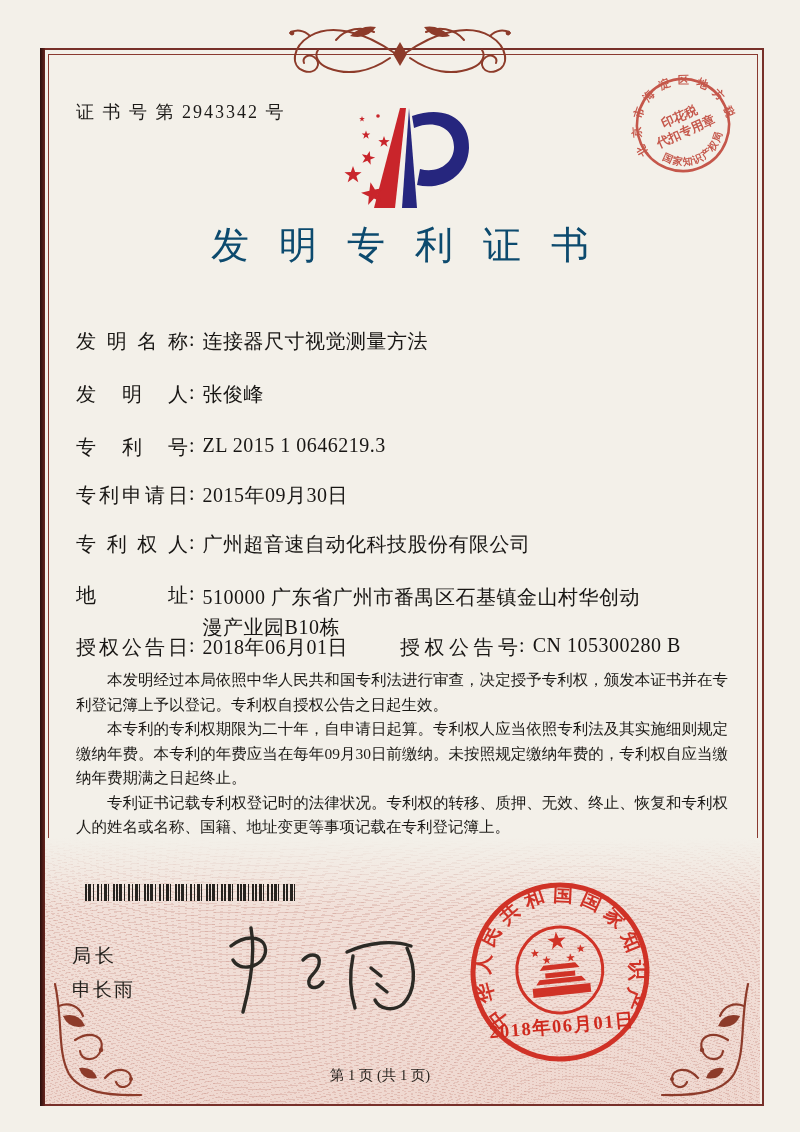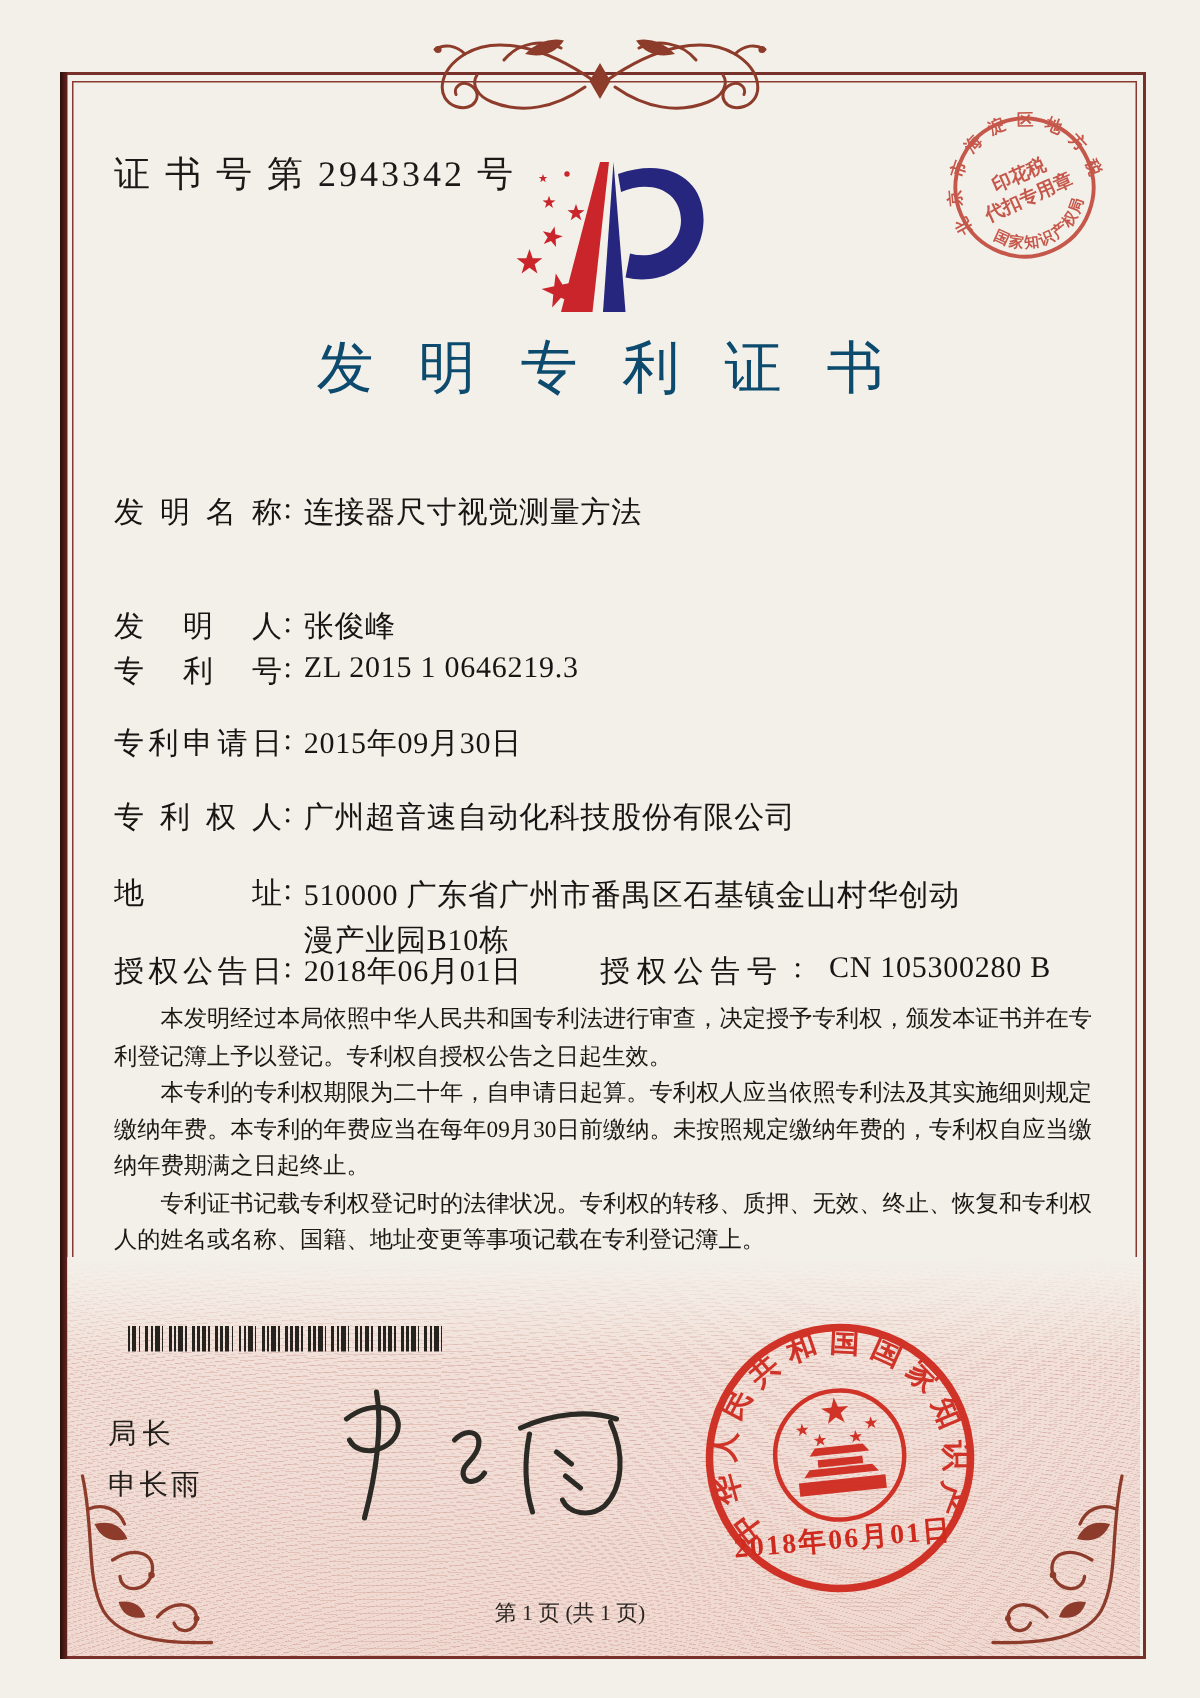--- a/index.html
+++ b/index.html
@@ -18,31 +18,31 @@
   
   .pink-band{position:absolute;left:45px;right:40px;top:838px;height:266px;
     background:
       repeating-radial-gradient(900px 300px at 30% 135%, rgba(188,118,106,.26) 0 1px, rgba(0,0,0,0) 1px 7px),
       repeating-radial-gradient(1100px 380px at 75% 150%, rgba(188,118,106,.22) 0 1px, rgba(0,0,0,0) 1px 8px),
       linear-gradient(180deg,#f2e2db,#efd8d0);
   }
   .pink-fade{position:absolute;left:0;right:0;top:0;height:70px;
     background:linear-gradient(180deg,#f3f0e9 0%,rgba(243,240,233,0) 100%);}
   
-  .cert-no{position:absolute;left:76px;top:100px;font-size:24px;letter-spacing:2px;color:#1c1a18;}
+  .cert-no{position:absolute;left:76px;top:100px;font-size:18px;letter-spacing:2px;color:#1c1a18;}
   .logo{position:absolute;left:316px;top:104px;}
   .doc-title{position:absolute;left:0;width:800px;top:220px;text-align:center;
     font-size:38px;font-weight:normal;letter-spacing:30px;padding-left:30px;box-sizing:border-box;color:#0c4a6e;}
   
   .row{position:absolute;left:76px;font-size:20px;color:#181614;display:flex;align-items:flex-start;}
   .flabel{display:inline-block;width:112px;text-align:justify;text-align-last:justify;font-weight:500;}
   .colon{margin:0 8px 0 1px;}
   .fvalue{letter-spacing:.5px;}
   .fvalue.addr{width:452px;line-height:30px;}
-  .grant2{margin-left:52px;display:flex;gap:10px;}
+  .grant2{margin-left:52px;display:flex;}
   
   .bodytext{position:absolute;left:76px;top:668px;width:652px;font-size:15.5px;line-height:24.5px;color:#1b1916;}
   .bodytext p{margin:0;text-indent:2em;text-align:justify;}
   
   .barcode{position:absolute;left:85px;top:884px;width:212px;height:17px;
     background:repeating-linear-gradient(90deg,
       #26231f 0 1.5px,transparent 1.5px 3px,
       #26231f 3px 6px,transparent 6px 7.5px,
       #26231f 7.5px 8.5px,transparent 8.5px 12px,
       #26231f 12px 14px,transparent 14px 15.5px);}
@@ -162,21 +162,21 @@
   </g>
 </svg>
 
 <div class="doc-title">发明专利证书</div>
 
 <div class="row" style="top:328px">
   <span class="flabel">发明名称</span>
     <span class="colon">:</span>
   <span class="fvalue">连接器尺寸视觉测量方法</span>
 </div>
-<div class="row" style="top:404px">
+<div class="row" style="top:381px">
   <span class="flabel">发明人</span>
     <span class="colon">:</span>
   <span class="fvalue">张俊峰</span>
 </div>
 <div class="row" style="top:434px">
   <span class="flabel">专利号</span>
     <span class="colon">:</span>
   <span class="fvalue">ZL 2015 1 0646219.3</span>
 </div>
 <div class="row" style="top:482px">

